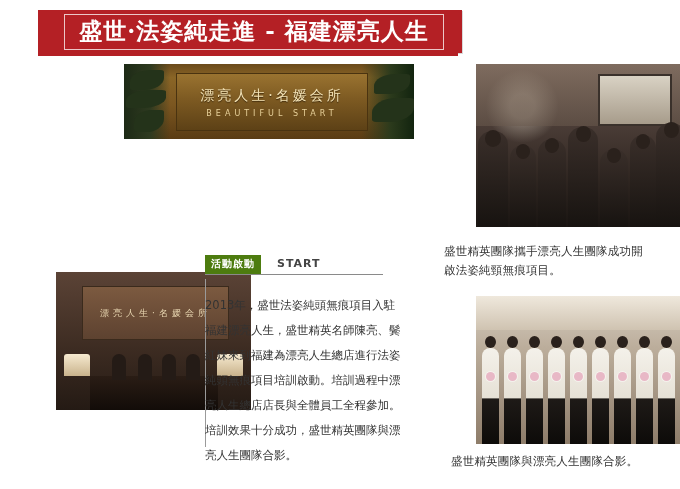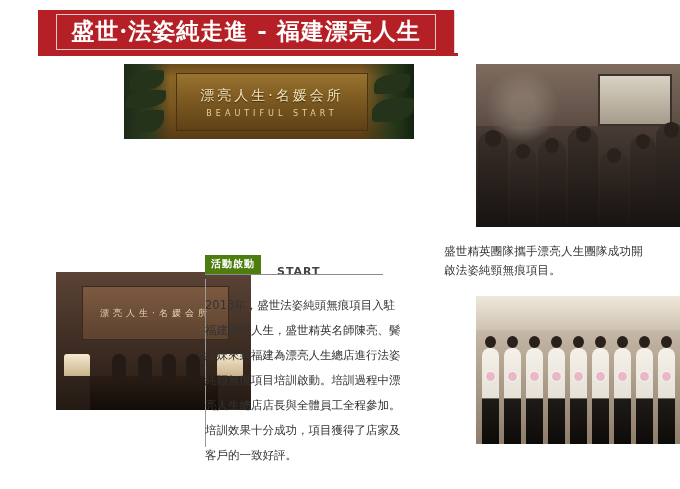--- a/index.html
+++ b/index.html
@@ -27,20 +27,21 @@
     position: absolute;
     left: 38px;
     top: 10px;
     width: 416px;
     height: 43px;
     background: #b42025;
     display: flex;
     align-items: center;
     justify-content: center;
     box-shadow: 1px 1px 0 rgba(0,0,0,0.15);
+    padding-left: 8px;
   }
   .banner-inner {
     border: 1px solid rgba(255,255,255,0.75);
     padding: 1px 14px 3px 14px;
     color: #ffffff;
     font-size: 23px;
     font-weight: bold;
     letter-spacing: 1px;
     line-height: 30px;
     white-space: nowrap;
@@ -252,21 +253,21 @@
     background: #4d7c0f;
     color: #ffffff;
     font-size: 10px;
     font-weight: bold;
     padding: 2px 6px 3px 6px;
     letter-spacing: 1px;
     white-space: nowrap;
   }
   .start-en {
     position: absolute;
-    left: 72px; top: 10px;
+    left: 72px; top: 2px;
     color: #444;
     font-size: 11px;
     font-weight: bold;
     letter-spacing: 1px;
   }
   .start-rule {
     position: absolute;
     left: 0; top: 19px;
     width: 178px;
     height: 1px;
@@ -345,21 +346,21 @@
     <div class="lb-staff" style="left:130px;"></div>
   </div>
 
   <div class="vline"></div>
   <div class="start-wrap">
     <div class="start-head">
       <div class="start-badge">活動啟動</div>
       <div class="start-en">START</div>
       <div class="start-rule"></div>
     </div>
-    <div class="start-body">2013年，盛世法姿純頭無痕項目入駐福建漂亮人生，盛世精英名師陳亮、鬓紅妹來到福建為漂亮人生總店進行法姿純頭無痕項目培訓啟動。培訓過程中漂亮人生總店店長與全體員工全程參加。培訓效果十分成功，項目獲得了店家及客戶的一致好評。</div>
+    <div class="start-body">2013年，盛世法姿純頭無痕項目入駐福建漂亮人生，盛世精英名師陳亮、鬓紅妹來到福建為漂亮人生總店進行法姿純頭無痕項目培訓啟動。培訓過程中漂亮人生總店店長與全體員工全程參加。培訓效果十分成功，盛世精英團隊與漂亮人生團隊合影。</div>
   </div>
 
   <div class="photo photo-team">
     <div class="tm-band"></div>
     <div class="tm-person" style="left:6px;"></div>
     <div class="tm-head" style="left:9px;  top:40px;"></div>
     <div class="tm-flower" style="left:10px; top:76px;"></div>
     <div class="tm-person" style="left:28px;"></div>
     <div class="tm-head" style="left:31px; top:40px;"></div>
     <div class="tm-flower" style="left:32px; top:76px;"></div>
@@ -379,14 +380,15 @@
     <div class="tm-head" style="left:141px;top:40px;"></div>
     <div class="tm-flower" style="left:142px;top:76px;"></div>
     <div class="tm-person" style="left:160px;"></div>
     <div class="tm-head" style="left:163px;top:40px;"></div>
     <div class="tm-flower" style="left:164px;top:76px;"></div>
     <div class="tm-person" style="left:182px;"></div>
     <div class="tm-head" style="left:185px;top:40px;"></div>
     <div class="tm-flower" style="left:186px;top:76px;"></div>
   </div>
 
+  <div class="cap cap-team">盛世精英團隊與漂亮人生團隊合影。</div>
 
 </div>
 
 </body></html>

